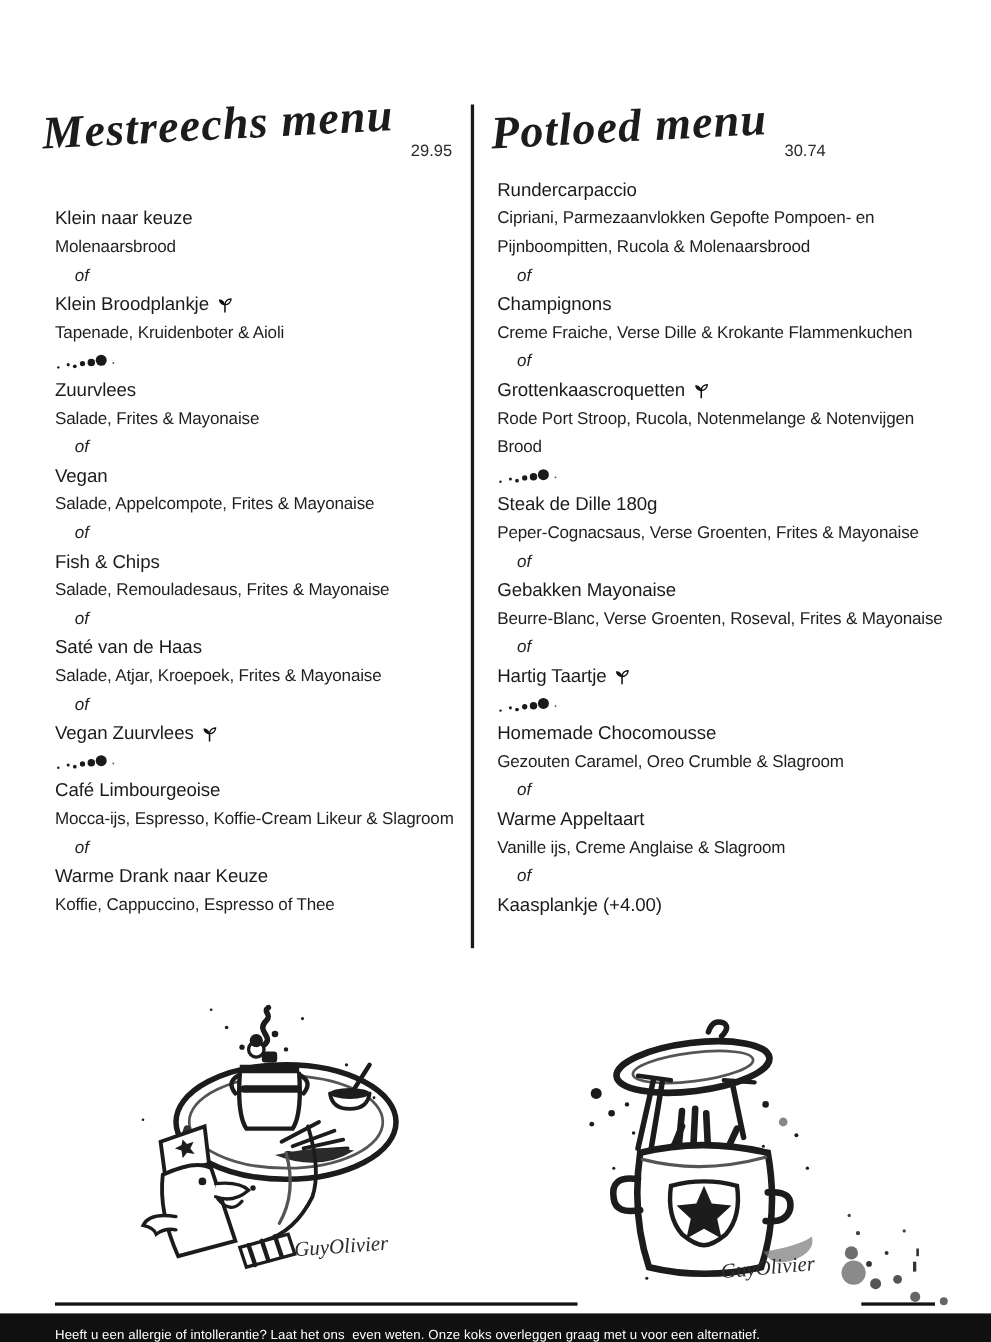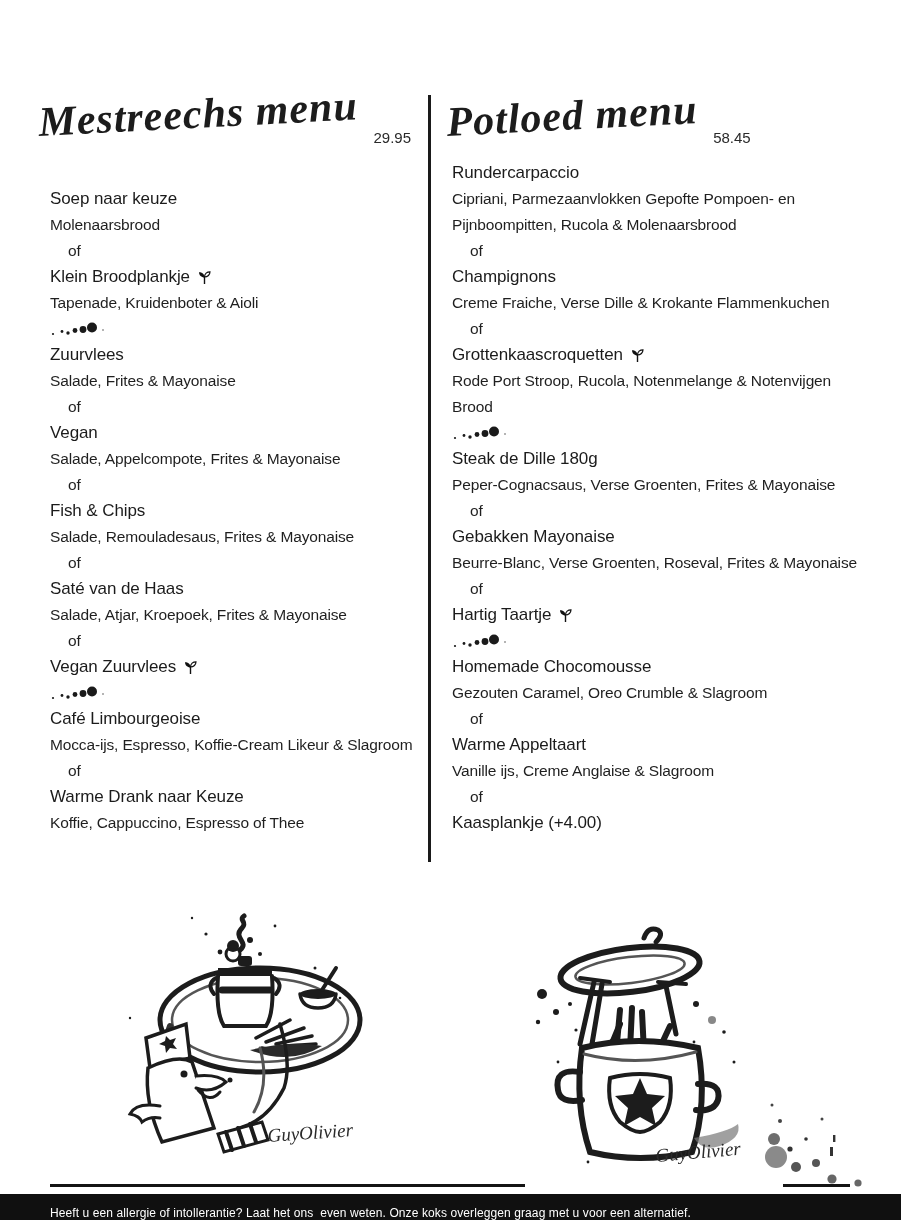--- a/index.html
+++ b/index.html
@@ -19,21 +19,21 @@
     white-space:nowrap;
   }
   .menu-price { font-size:15px; font-weight:400; color:#2a2a2a; margin-left:14px; padding-bottom:6px; }
   
   .entries { position:absolute; }
   .entries.left  { left:50px;  top:186px; width:375px; }
   .entries.right { left:452px; top:160px; width:448px; }
   .entry { height:26px; display:flex; align-items:center; gap:5px; white-space:nowrap; }
   .entry.item { font-weight:400; font-size:17px; letter-spacing:-0.1px; }
   .entry.desc { font-weight:400; font-size:15.5px; color:#1f1f1f; letter-spacing:-0.15px; }
-  .entry.or   { font-weight:400; font-size:15.5px; padding-left:18px; color:#1f1f1f; }
+  .entry.or   { font-weight:400; font-size:15.5px; padding-left:18px; color:#1f1f1f;font-style:italic; }
   .entry.divider { align-items:center; }
   .veg { display:inline-flex; margin-left:2px; }
   
   .vline { position:absolute; left:428px; top:95px; width:3px; height:767px; background:#1a1a1a; }
   
   .rule-long  { position:absolute; left:50px;  top:1184px; width:475px; height:3px; background:#141414; }
   .rule-short { position:absolute; left:783px; top:1184px; width:67px;  height:3px; background:#141414; }
   .footer-bar {
     position:absolute; left:0; top:1194px; width:901px; height:38px;
     background:#101010; display:flex; align-items:center;
@@ -54,28 +54,28 @@
 <body>
 
 <div class="page">
 
   <div class="menu-header left">
     <div class="script-title">Mestreechs menu</div>
     <div class="menu-price">29.95</div>
   </div>
   <div class="menu-header right">
     <div class="script-title">Potloed menu</div>
-    <div class="menu-price">58.45</div>
+    <div class="menu-price">30.74</div>
   </div>
 
   <div class="vline"></div>
 
   <div class="entries left">
       <div class="entry item">
-        <span>Soep naar keuze</span>
+        <span>Klein naar keuze</span>
       </div>
       <div class="entry desc">
         <span>Molenaarsbrood</span>
       </div>
       <div class="entry or">
         <span>of</span>
       </div>
       <div class="entry item">
         <span>Klein Broodplankje</span>
         <span class="veg">

